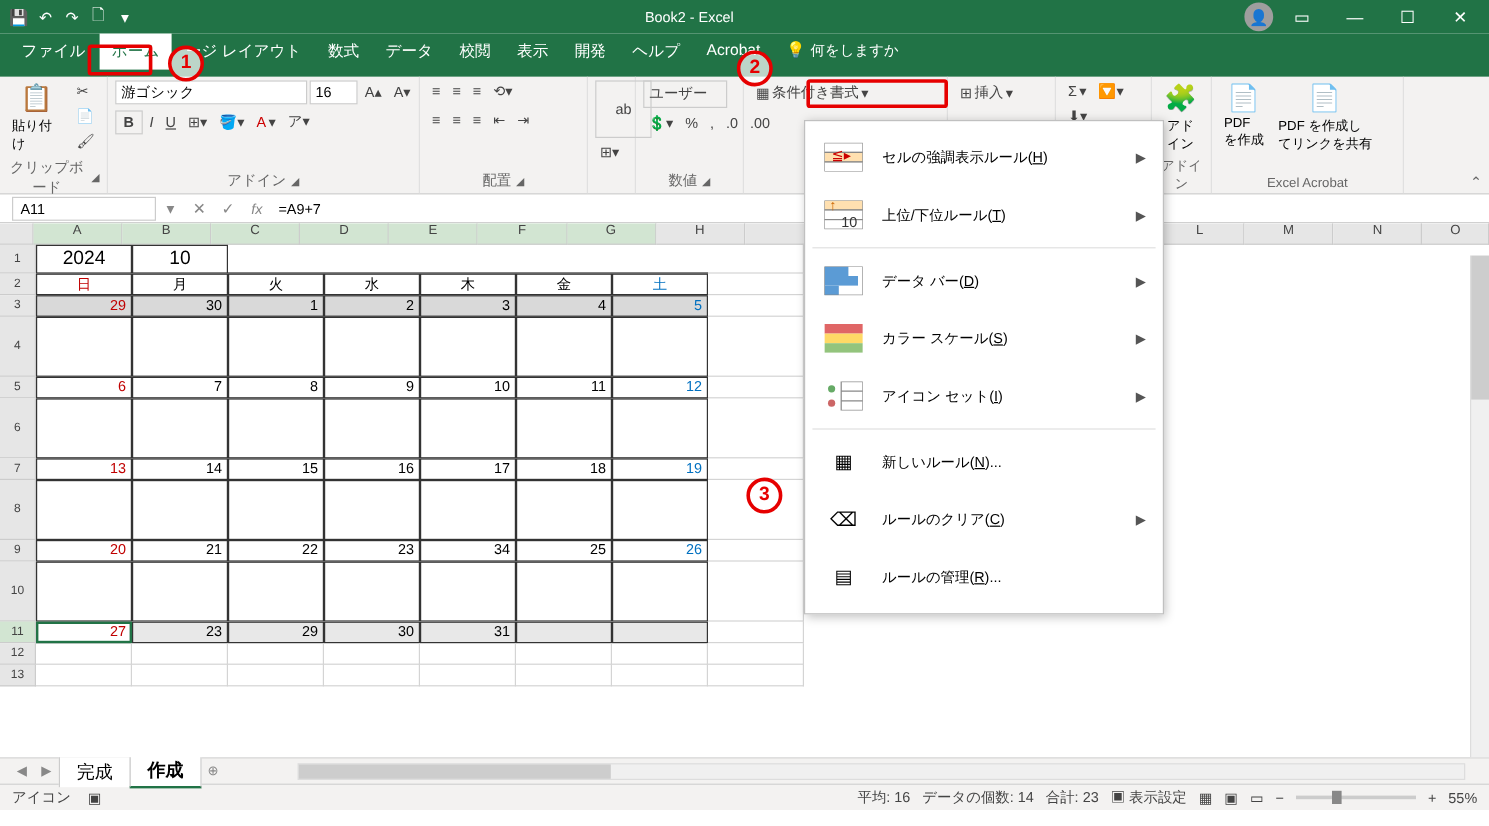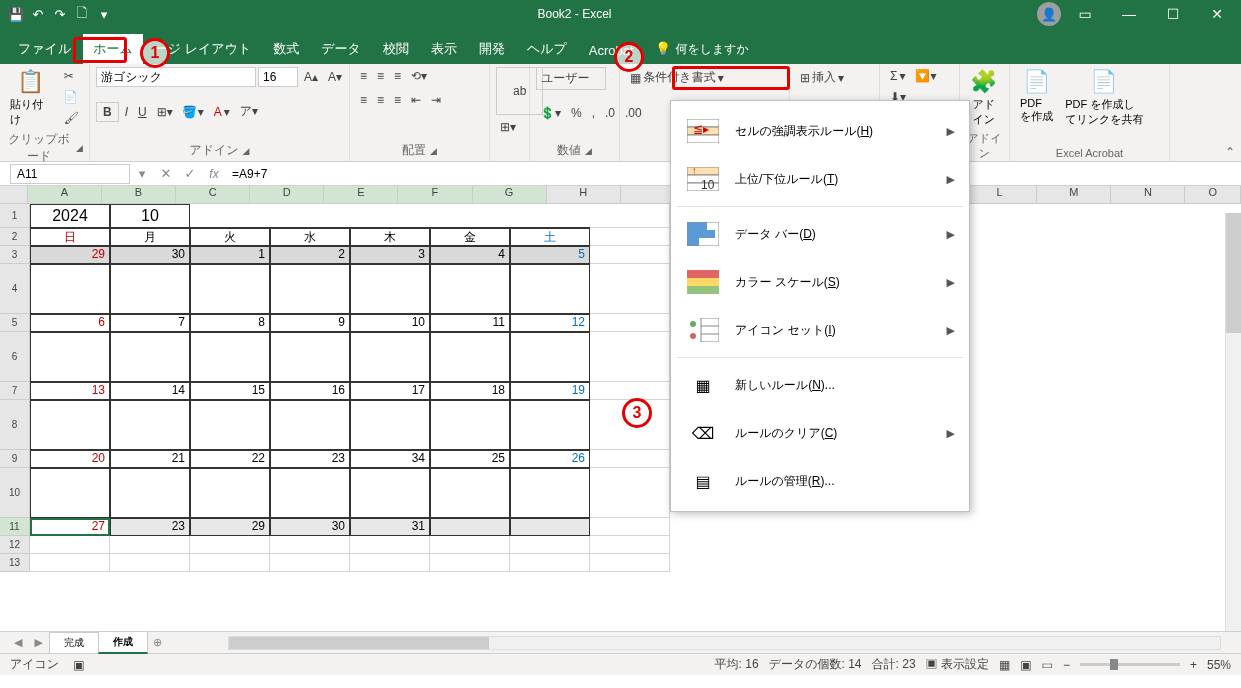--- a/index.html
+++ b/index.html
@@ -4,21 +4,21 @@
 <style>
 * { box-sizing: border-box; margin: 0; padding: 0; font-family: "Meiryo UI", "Segoe UI", sans-serif; font-size: 12px; }
 body { width: 1241px; height: 688px; overflow: hidden; background: #fff; position: relative; }
 .titlebar { height: 28px; background: #217346; display: flex; align-items: center; color: #fff; }
 .t-left { display: flex; align-items: center; gap: 6px; padding-left: 8px; }
 .t-icon { width: 16px; height: 16px; display: inline-flex; align-items: center; justify-content: center; color: #fff; font-size: 13px; }
 .t-center { flex: 1; text-align: center; font-size: 12px; }
 .t-right { display: flex; align-items: center; gap: 4px; padding-right: 4px; }
 .win-btn { width: 40px; height: 28px; display: flex; align-items: center; justify-content: center; color: #fff; font-size: 14px; }
 .avatar { width: 24px; height: 24px; border-radius: 50%; background: #9e9e9e; display: flex; align-items: center; justify-content: center; color: #fff; font-size: 13px; }
-.tabs { height: 36px; background: #217346; display: flex; align-items: flex-end; padding-left: 8px; gap: 2px; color: #fff; }
+.tabs { height: 36px; background: #217346; display: flex; align-items: flex-start; padding-left: 8px; gap: 2px; color: #fff; }
 .tab { padding: 6px 10px; font-size: 13px; cursor: pointer; }
 .tab.active { background: #fff; color: #217346; }
 .ribbon { height: 98px; background: #f3f2f1; border-bottom: 1px solid #d0d0d0; display: flex; position: relative; }
 .group { display: flex; flex-direction: column; border-right: 1px solid #e0e0e0; padding: 3px 6px 0 6px; }
 .group-body { flex: 1; display: flex; align-items: flex-start; gap: 4px; }
 .group-label { text-align: center; font-size: 11px; color: #666; padding: 2px 0; display: flex; justify-content: center; align-items: center; gap: 4px; }
 .dialog-launcher { font-size: 9px; color: #666; }
 .big-btn { display: flex; flex-direction: column; align-items: center; gap: 2px; padding: 2px 4px; }
 .big-btn .ic { font-size: 22px; }
 .big-btn .lbl { font-size: 11px; }
@@ -43,21 +43,21 @@
 .row { display: flex; }
 .row-h { width: 30px; background: #e6e6e6; border-right: 1px solid #ccc; border-bottom: 1px solid #ccc; font-size: 10px; text-align: center; color: #444; display: flex; align-items: center; justify-content: center; }
 .cell { border-right: 1px solid #d4d4d4; border-bottom: 1px solid #d4d4d4; font-size: 12px; padding: 0 4px; display: flex; align-items: center; justify-content: flex-end; }
 .cal-cell { border: 1px solid #333; }
 .cal-head { justify-content: center; font-weight: normal; text-align: center; }
 .sun { color: #c00000; }
 .sat { color: #0070c0; }
 .gray { background: #d9d9d9; }
 .sheet-tabs { height: 22px; background: #f3f2f1; border-top: 1px solid #d0d0d0; display: flex; align-items: center; padding-left: 8px; gap: 0; }
 .nav-arrow { padding: 0 6px; color: #888; font-size: 11px; }
-.sheet-tab { padding: 3px 14px; border: 1px solid #ccc; border-bottom: none; background: #fff; font-size: 10px; margin-right: -1px; }
+.sheet-tab { padding: 3px 14px; border: 1px solid #ccc; border-bottom: none; background: #fff; font-size: 15px; margin-right: -1px; }
 .sheet-tab.active { border-bottom: 2px solid #217346; background: #fff; font-weight: bold; }
 .hscroll { flex: 1; margin-left: 60px; margin-right: 20px; height: 14px; background: #f0f0f0; border: 1px solid #ddd; position: relative; }
 .hscroll-thumb { position: absolute; left: 0; width: 260px; height: 100%; background: #cdcdcd; }
 .status-bar { height: 22px; background: #f3f2f1; border-top: 1px solid #d0d0d0; display: flex; align-items: center; padding: 0 10px; font-size: 11px; color: #444; gap: 14px; }
 .status-right { margin-left: auto; display: flex; align-items: center; gap: 10px; }
 .zoom-slider { width: 100px; height: 3px; background: #ccc; position: relative; }
 .zoom-thumb { position: absolute; top: -4px; left: 30px; width: 8px; height: 11px; background: #888; }
 .dropdown-menu { position: absolute; top: 100px; left: 670px; width: 300px; background: #fff; border: 1px solid #c0c0c0; box-shadow: 2px 2px 8px rgba(0,0,0,0.25); padding: 6px 0; z-index: 100; }
 .menu-item { display: flex; align-items: center; padding: 10px 14px; gap: 14px; font-size: 13px; cursor: pointer; }
 .menu-ic { width: 36px; height: 28px; display: flex; align-items: center; justify-content: center; }
@@ -117,21 +117,21 @@
         <span class="small-btn">🖌</span>
       </div>
     </div>
     <div class="group-label">
         <span>クリップボード</span>
         <span class="dialog-launcher">◢</span>
       </div>
   </div>
 
   <div class="group" style="width:260px">
-    <div class="group-body stack" style="gap:14px">
+    <div class="group-body stack" style="gap:4px">
       <div class="small-row">
         <input class="font-input" value="游ゴシック" style="">
         <input class="size-input" value="16" style="">
         <span class="small-btn">A▴</span>
         <span class="small-btn">A▾</span>
       </div>
       <div class="small-row">
         <span class="small-btn" style="font-weight:bold;border:1px solid #ccc;padding:2px 6px">B</span>
         <span class="small-btn" style="font-style:italic">I</span>
         <span class="small-btn" style="text-decoration:underline">U</span>
@@ -171,21 +171,21 @@
 
   <div class="group" style="width:40px">
     <div class="group-body stack">
       <span class="small-btn" style="border:1px solid #ccc;padding:16px">ab</span>
       <span class="small-btn">⊞▾</span>
     </div>
     <div class="group-label"></div>
   </div>
 
   <div class="group" style="width:90px">
-    <div class="group-body stack" style="gap:14px">
+    <div class="group-body stack" style="gap:4px">
       <div class="small-row">
           <span class="small-btn" style="border:1px solid #ccc;width:70px">ユーザー</span>
         </div>
       <div class="small-row">
         <span class="small-btn">💲▾</span>
         <span class="small-btn">%</span>
         <span class="small-btn">,</span>
         <span class="small-btn">.0</span>
         <span class="small-btn">.00</span>
       </div>

